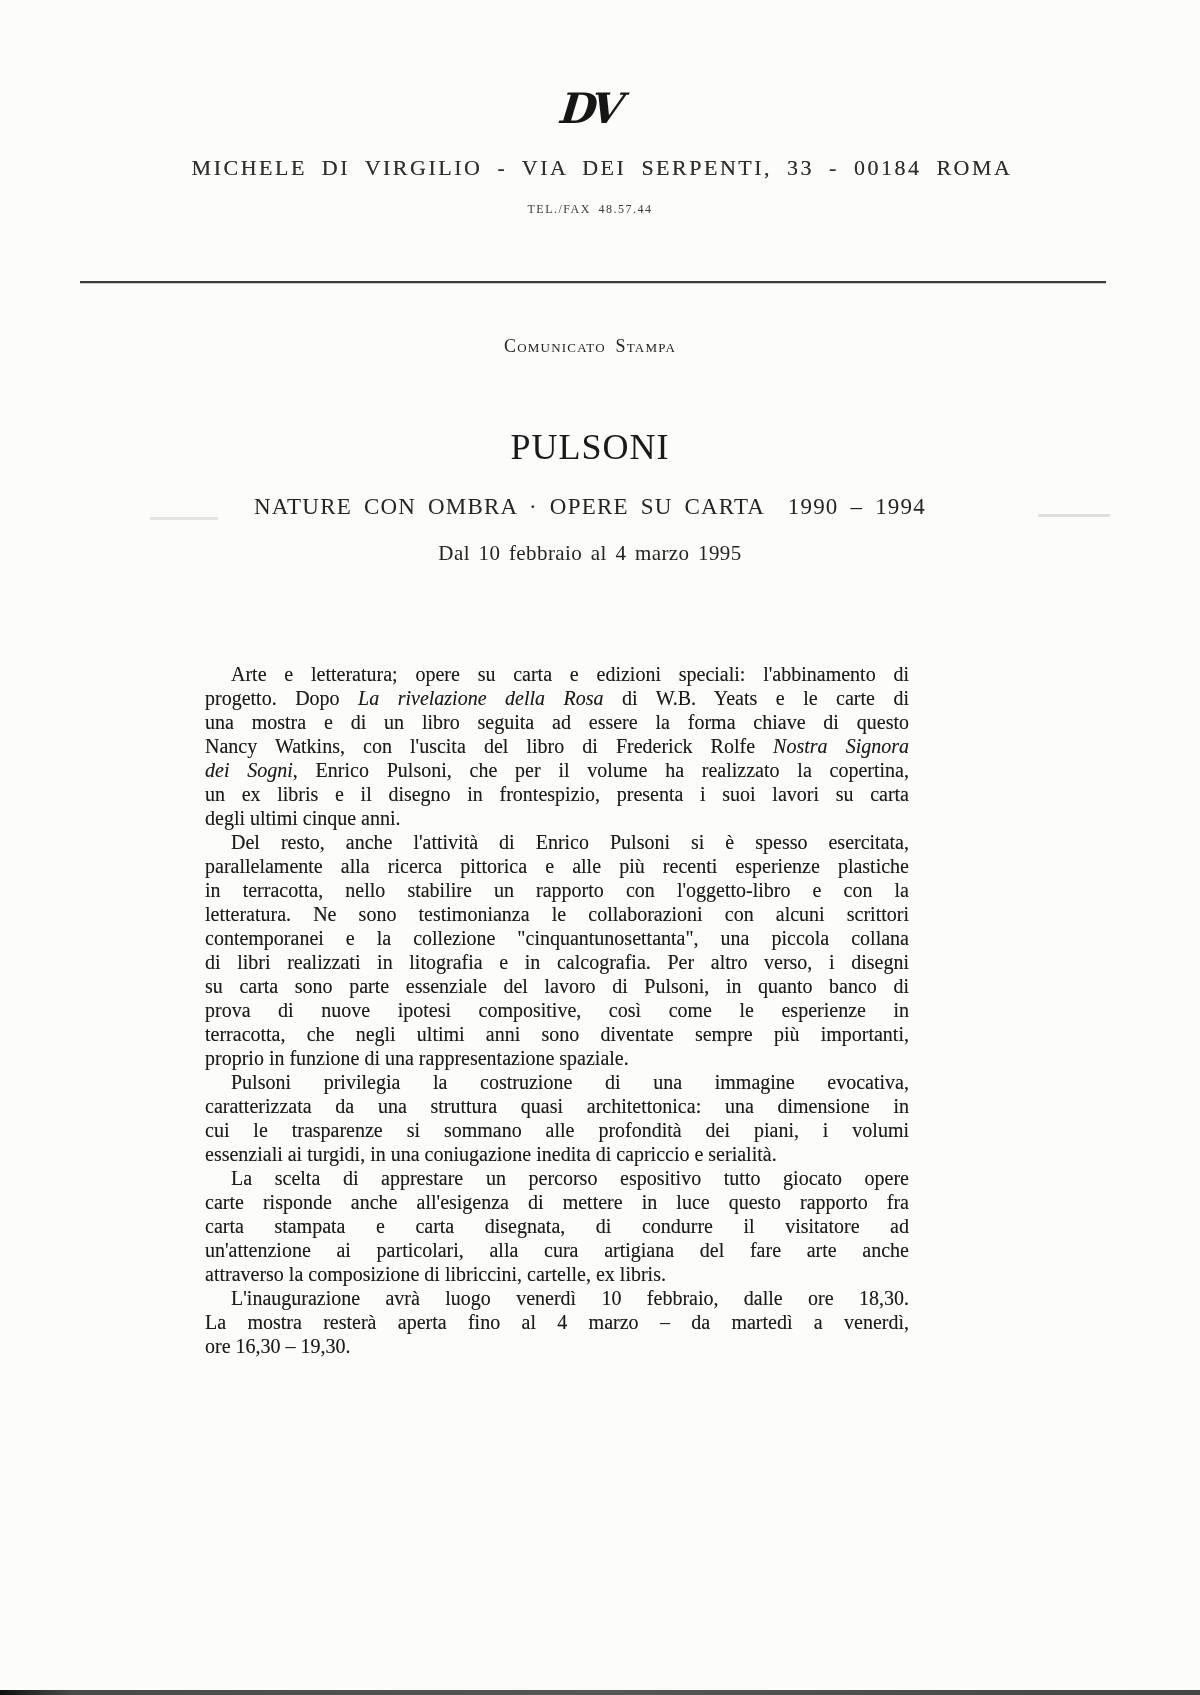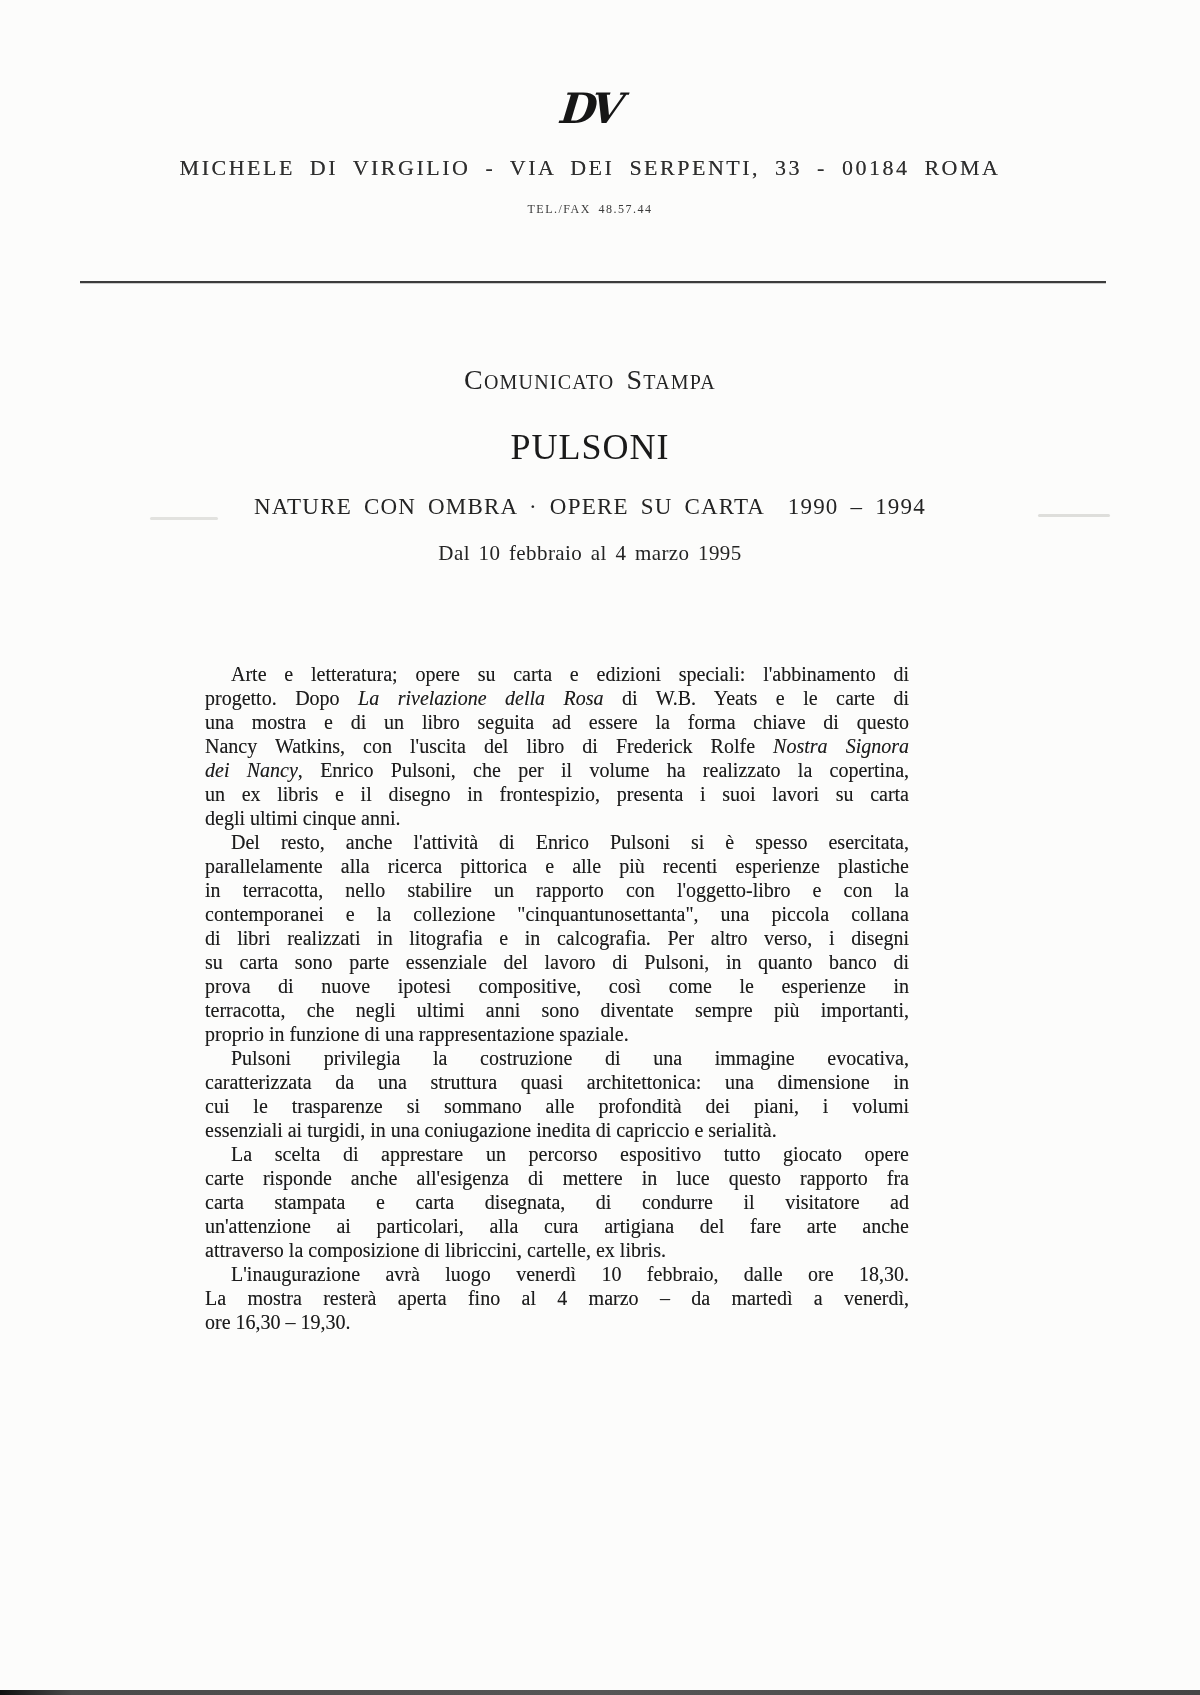--- a/index.html
+++ b/index.html
@@ -35,20 +35,21 @@
   }
   .logo span { display: inline-block; transform: skewX(-6deg); }
 
   .letterhead {
     top: 155px;
     font-size: 22px;
     letter-spacing: 2.5px;
     word-spacing: 7px;
     color: #2e2e2e;
     text-shadow: 0 0 0.5px rgba(40,40,40,.6);
+    padding-left: 12px;
   }
 
   .telfax {
     top: 202px;
     font-size: 12px;
     letter-spacing: 1.5px;
     word-spacing: 3px;
     color: #3a3a3a;
   }
 
@@ -56,23 +57,23 @@
     position: absolute;
     top: 281px;
     left: 80px;
     width: 1026px;
     height: 2px;
     background: #3c3c3c;
     box-shadow: 0 1px 0 rgba(60,60,60,.25);
   }
 
   .kicker {
-    top: 364px;
+    top: 336px;
     font-variant: small-caps;
-    font-size: 28px;
+    font-size: 18px;
     letter-spacing: 1.2px;
     word-spacing: 4px;
     color: #242424;
   }
 
   .title {
     top: 426px;
     font-size: 36px;
     letter-spacing: 1px;
     color: #1a1a1a;
@@ -153,26 +154,27 @@
   <div class="cline dates">Dal 10 febbraio al 4 marzo 1995</div>
 
   <div class="artifact a-left"></div>
   <div class="artifact a-right"></div>
 
   <div class="bodytext">
       <div class="jline first"><span>Arte e letteratura; opere su carta e edizioni speciali: l'abbinamento di</span></div>
       <div class="jline"><span>progetto. Dopo </span><span class="it">La rivelazione della Rosa</span><span> di W.B. Yeats e le carte di</span></div>
       <div class="jline"><span>una mostra e di un libro seguita ad essere la forma chiave di questo</span></div>
       <div class="jline"><span>Nancy Watkins, con l'uscita del libro di Frederick Rolfe </span><span class="it">Nostra Signora</span></div>
-      <div class="jline"><span class="it">dei Nancy</span><span>, Enrico Pulsoni, che per il volume ha realizzato la copertina,</span></div>
+      <div class="jline"><span class="it">dei Sogni</span><span>, Enrico Pulsoni, che per il volume ha realizzato la copertina,</span></div>
       <div class="jline"><span>un ex libris e il disegno in frontespizio, presenta i suoi lavori su carta</span></div>
       <div class="jline end"><span>degli ultimi cinque anni.</span></div>
       <div class="jline first"><span>Del resto, anche l'attività di Enrico Pulsoni si è spesso esercitata,</span></div>
       <div class="jline"><span>parallelamente alla ricerca pittorica e alle più recenti esperienze plastiche</span></div>
       <div class="jline"><span>in terracotta, nello stabilire un rapporto con l'oggetto-libro e con la</span></div>
+      <div class="jline"><span>letteratura. Ne sono testimonianza le collaborazioni con alcuni scrittori</span></div>
       <div class="jline"><span>contemporanei e la collezione "cinquantunosettanta", una piccola collana</span></div>
       <div class="jline"><span>di libri realizzati in litografia e in calcografia. Per altro verso, i disegni</span></div>
       <div class="jline"><span>su carta sono parte essenziale del lavoro di Pulsoni, in quanto banco di</span></div>
       <div class="jline"><span>prova di nuove ipotesi compositive, così come le esperienze in</span></div>
       <div class="jline"><span>terracotta, che negli ultimi anni sono diventate sempre più importanti,</span></div>
       <div class="jline end"><span>proprio in funzione di una rappresentazione spaziale.</span></div>
       <div class="jline first"><span>Pulsoni privilegia la costruzione di una immagine evocativa,</span></div>
       <div class="jline"><span>caratterizzata da una struttura quasi architettonica: una dimensione in</span></div>
       <div class="jline"><span>cui le trasparenze si sommano alle profondità dei piani, i volumi</span></div>
       <div class="jline end"><span>essenziali ai turgidi, in una coniugazione inedita di capriccio e serialità.</span></div>

